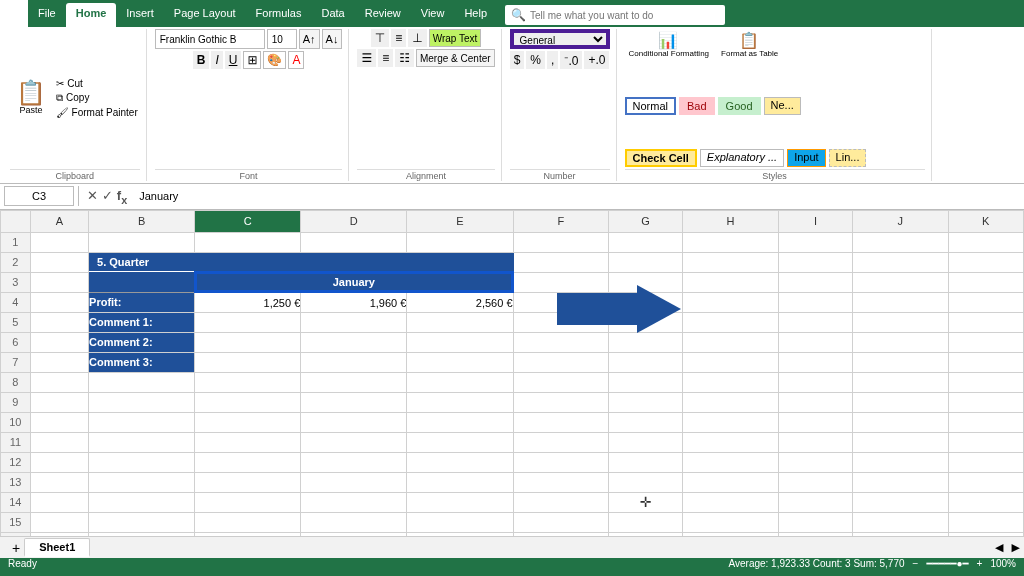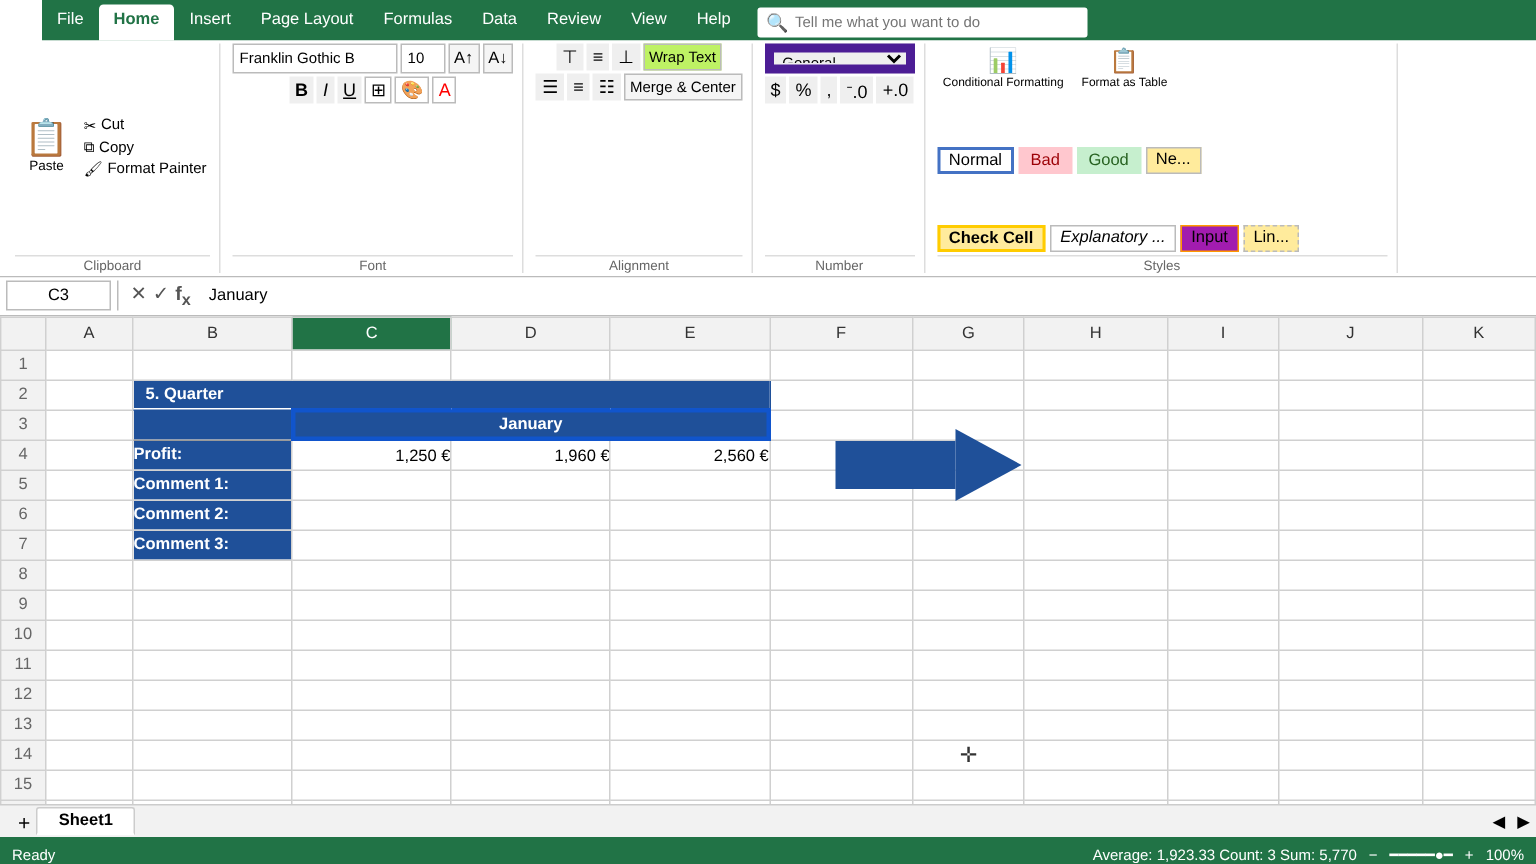--- a/index.html
+++ b/index.html
@@ -14,21 +14,21 @@
     .fmt-btn { border: 1px solid transparent; padding: 0 3px; cursor: pointer; font-size: 12px; height: 18px; display: flex; align-items: center; }
     .bold { font-weight: bold; }
     .italic { font-style: italic; }
     .underline { text-decoration: underline; }
     .style-box { border: 2px solid transparent; padding: 1px 6px; font-size: 11px; cursor: pointer; white-space: nowrap; margin-top: 32px; }
     .style-normal { border-color: #4472C4; background: #fff; }
     .style-bad { background: #FFC7CE; color: #9C0006; }
     .style-good { background: #C6EFCE; color: #276221; }
     .style-check { background: #FFEB9C; border: 2px solid #FFCC00; font-weight: bold; }
     .style-explanatory { background: #fff; border: 1px solid #bbb; font-style: italic; }
-    .style-input { background: #a21caf; border: 1px solid #FF9900; }
+    .style-input { background: #0ea5e9; border: 1px solid #FF9900; }
     .style-linked { background: #FFEB9C; border: 1px dashed #bbb; }
 
     
     #formula-bar { display: flex; align-items: center; border-bottom: 1px solid #bbb; background: #fff; padding: 2px 4px; gap: 4px; height: 26px; }
     #name-box { border: 1px solid #bbb; width: 70px; text-align: center; font-size: 11px; padding: 1px 3px; height: 20px; }
     #fb-divider { width: 1px; height: 20px; background: #bbb; }
     #fb-icons { display: flex; gap: 4px; color: #555; font-size: 13px; padding: 0 4px; }
     #formula-input { flex: 1; border: none; outline: none; font-size: 11px; padding-left: 4px; }
     #sheet { border-collapse: collapse; width: 100%; table-layout: fixed; }
     #sheet th, #sheet td { border: 1px solid #d0d0d0; padding: 0; font-size: 11px; }
@@ -148,21 +148,21 @@
           <button class="fmt-btn" style="text-align:center;">≡</button>
           <button class="fmt-btn">☷</button>
           <button style="border:1px solid #bbb;background:#f5f5f5;padding:0 3px;cursor:pointer;font-size:10px;height:18px;">Merge &amp; Center</button>
         </div>
       </div>
       <div class="rgroup-label">Alignment</div>
     </div>
 
     <div class="rgroup">
       <div class="rgroup-top" style="flex-direction:column;gap:2px;">
-        <select style="border:6px solid #4c1d95;padding:1px 2px;width:100px;font-size:10px;height:20px;">
+        <select style="border:4px solid #4c1d95;padding:1px 2px;width:100px;font-size:10px;height:20px;">
           <option>General</option>
           <option>Number</option>
           <option>Currency</option>
         </select>
         <div style="display:flex;align-items:center;gap:2px;">
           <button class="fmt-btn">$</button>
           <button class="fmt-btn">%</button>
           <button class="fmt-btn">,</button>
           <button class="fmt-btn">⁻.0</button>
           <button class="fmt-btn">+.0</button>
@@ -514,21 +514,21 @@
   </div>
 
   <div id="sheet-tabs" style="background:#f2f2f2;border-top:1px solid #ccc;height:22px;display:flex;align-items:center;padding-left:8px;">
     <button style="border:none;background:none;cursor:pointer;font-size:14px;padding:0 4px;">+</button>
     <div class="sheet-tab active">Sheet1</div>
     <div style="flex:1;"></div>
     <div style="cursor:pointer;padding:0 4px;">◀</div>
     <div style="cursor:pointer;padding:0 4px;">▶</div>
   </div>
 
-  <div id="status-bar" style="background:#217346;color:#fff;height:18px;display:flex;align-items:flex-end;padding:0 8px;font-size:10px;justify-content:space-between;">
+  <div id="status-bar" style="background:#217346;color:#fff;height:18px;display:flex;align-items:flex-start;padding:0 8px;font-size:10px;justify-content:space-between;">
     <span>Ready</span>
     <div style="display:flex;gap:8px;align-items:center;">
       <span>Average: 1,923.33 Count: 3 Sum: 5,770</span>
       <span style="cursor:pointer;">−</span>
       <span style="cursor:pointer;">━━━━━●━</span>
       <span style="cursor:pointer;">+</span>
       <span>100%</span>
     </div>
   </div>
 

